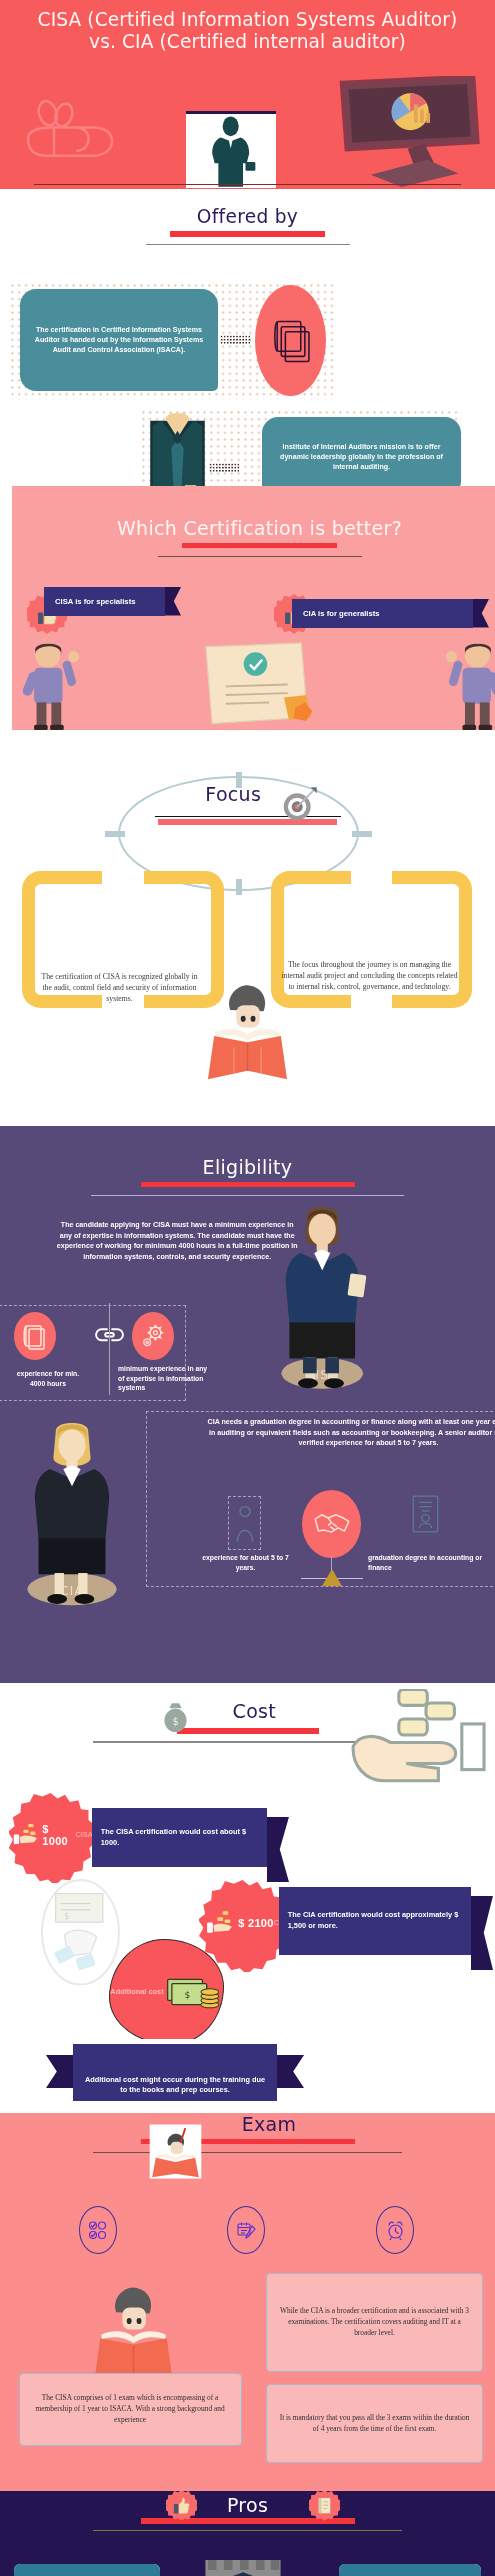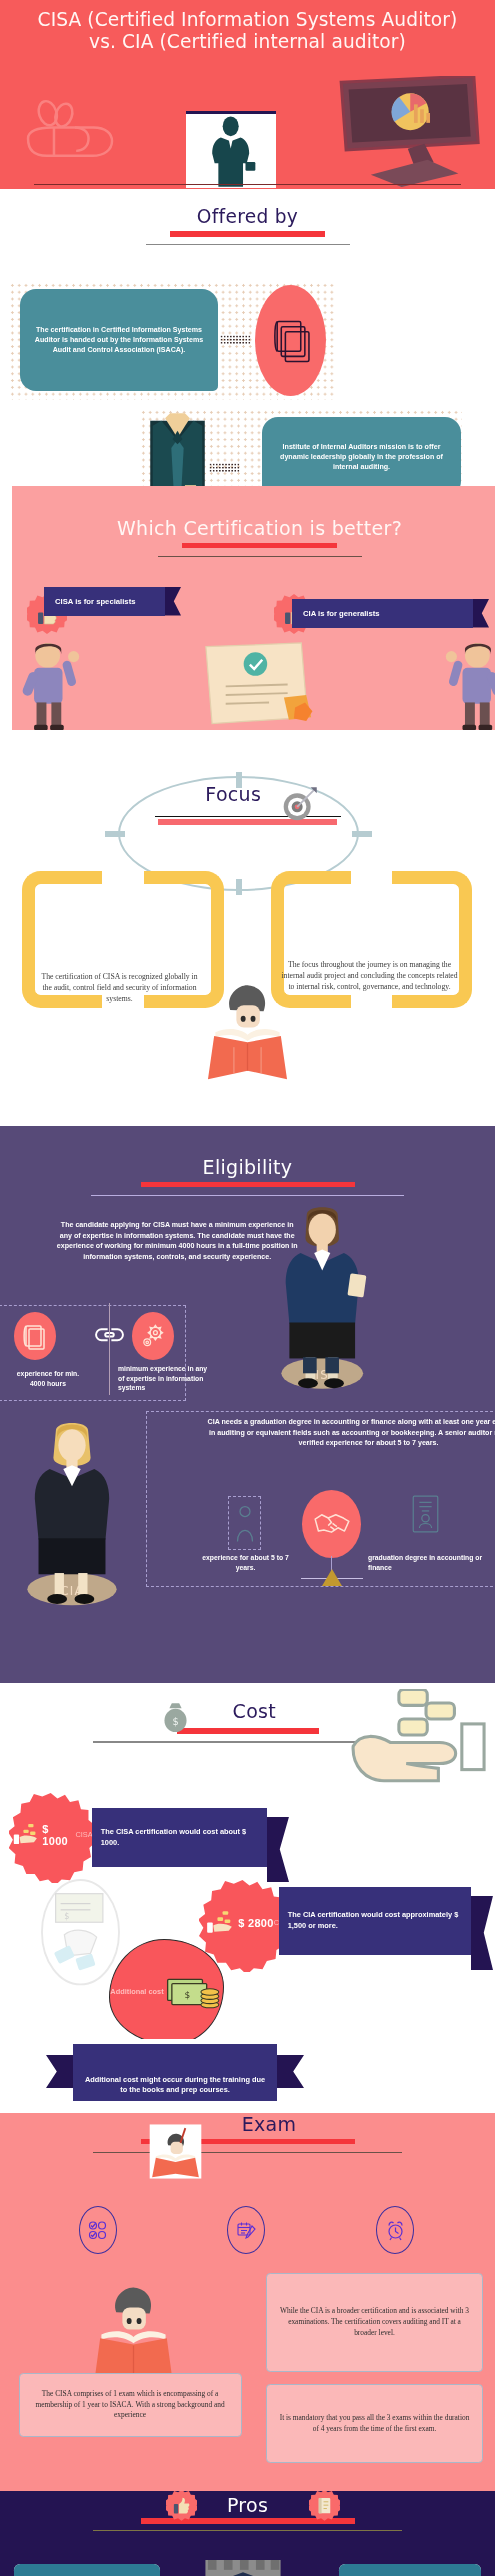--- a/index.html
+++ b/index.html
@@ -562,21 +562,21 @@
     </svg>
 
     <div class="cost-burst" style="left:199px; top:197px; width:87px; height:92px;">
       <svg viewBox="0 0 70 50" width="36" height="26" style="margin-bottom:2.5px;">
         <rect x="40" y="4" width="11" height="7" rx="2" fill="#f7d774"></rect>
         <rect x="30" y="16" width="11" height="7" rx="2" fill="#f7d774"></rect>
         <rect x="44" y="20" width="11" height="7" rx="2" fill="#f7d774"></rect>
         <rect x="10" y="26" width="11" height="20" rx="2" fill="#ffffff"></rect>
         <path d="M22 32 C30 26 48 28 58 34 L52 42 L24 44 Z" fill="#f8e2c0"></path>
       </svg>
-      <div class="amt">$ 2800</div>
+      <div class="amt">$ 2100</div>
       <div class="who">CIA</div>
     </div>
     <div class="cost-ribbon" style="left:279px; top:204px; width:192px; height:68px;">
       <span>The CIA certification would cost approximately $ 1,500 or more.</span>
       <span class="tail-r"></span>
     </div>
 
     <div class="blob-red" style="left:109px; top:256px; width:115px; height:106px;">
       <div class="lbl">Additional cost</div>
       <svg viewBox="0 0 110 72" width="59" height="38">
@@ -657,21 +657,21 @@
     <svg style="position:absolute; left:90px; top:166px; width:87px; height:108px;" viewBox="0 0 140 175">
       <path d="M42 54 C34 32 54 12 72 14 C92 16 104 34 96 56 Z" fill="#5a5a5a"></path>
       <rect x="52" y="46" width="38" height="36" rx="12" fill="#f4dcc4"></rect>
       <ellipse cx="63" cy="68" rx="4" ry="5" fill="#2d2d2d"></ellipse>
       <ellipse cx="79" cy="68" rx="4" ry="5" fill="#2d2d2d"></ellipse>
       <path d="M18 90 C40 80 62 86 70 94 C78 86 100 80 122 90 L122 98 C100 90 80 96 70 104 C60 96 40 90 18 98 Z" fill="#fbf1e2"></path>
       <path d="M16 96 L70 106 L124 96 L134 170 L70 154 L6 170 Z" fill="#f26a4f"></path>
       <line x1="70" y1="108" x2="70" y2="154" stroke="#e05a42" stroke-width="2"></line>
     </svg>
 
-    <div class="ticket" style="left:18.6px; top:260px; width:223px; height:64px;">The CISA comprises of 1 exam which is encompassing of a membership of 1 year to ISACA. With a strong background and experience</div>
+    <div class="ticket" style="left:18.6px; top:260px; width:223px; height:73px;">The CISA comprises of 1 exam which is encompassing of a membership of 1 year to ISACA. With a strong background and experience</div>
     <div class="ticket" style="left:266px; top:160px; width:217px; height:99px;">While the CIA is a broader certification and is associated with 3 examinations. The certification covers auditing and IT at a broader level.</div>
     <div class="ticket" style="left:266px; top:271px; width:217px; height:79px;">It is mandatory that you pass all the 3 exams within the duration of 4 years from the time of the first exam.</div>
   </section>
 
   <section class="sec sec-pros">
     <div style="padding-top:2.5px;">
       <div class="sec-title light" style="font-size:19px;">Pros</div>
       <div class="rule-red" style="width:214px; margin-top:2.5px;"></div>
       <div class="rule-thin olive" style="width:309px; margin-top:6.2px;"></div>
     </div>

